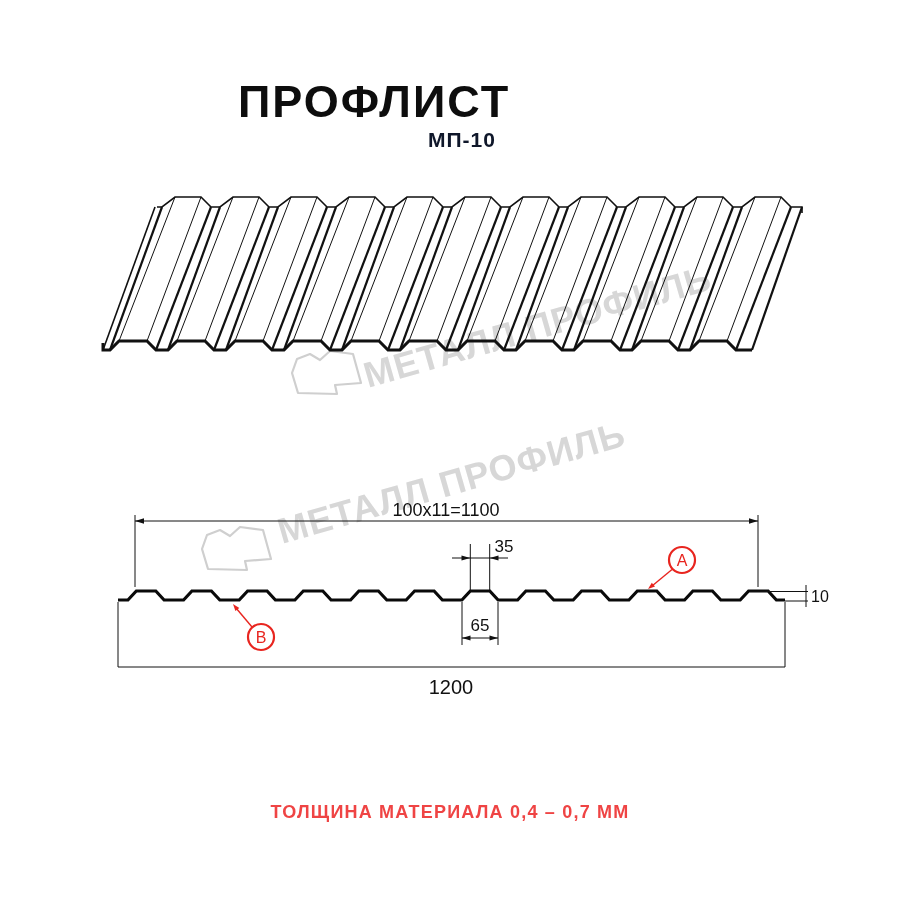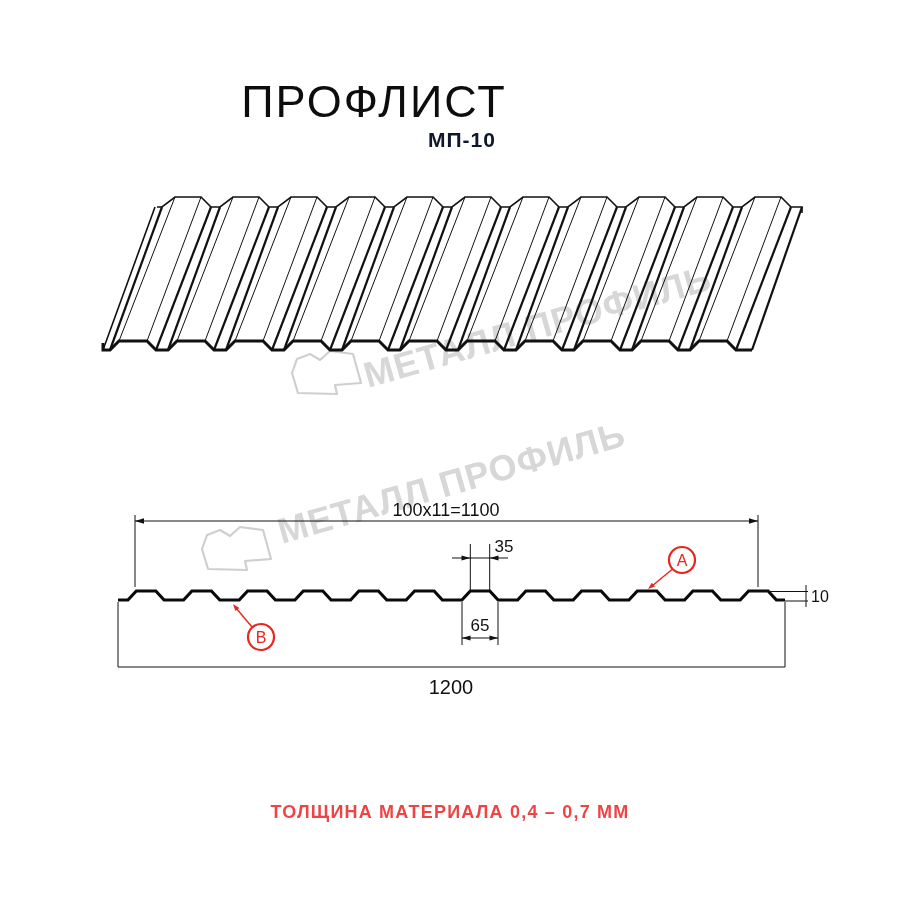--- a/index.html
+++ b/index.html
@@ -2,21 +2,21 @@
 <html><head>
 <meta charset="utf-8">
 <style>
   html,body{margin:0;padding:0;background:#ffffff;}
   .canvas{
     position:relative;width:900px;height:900px;background:#ffffff;overflow:hidden;
     font-family:"Liberation Sans","DejaVu Sans",sans-serif;color:#111;
   }
   .page-title{
     position:absolute;left:0;top:76px;width:748px;text-align:center;
-    font-size:45px;font-weight:400;letter-spacing:2px;color:#0d0d0d;
+    font-size:45px;font-weight:700;letter-spacing:2px;color:#0d0d0d;
   }
   .page-subtitle{
     position:absolute;left:0;top:128px;width:900px;text-align:center;
     font-size:21px;font-weight:600;letter-spacing:1px;color:#0f172a;padding-left:12px;
   }
   .footer-note{
     position:absolute;left:0;top:802px;width:900px;text-align:center;
     font-size:18px;font-weight:600;letter-spacing:1.2px;color:#ef4444;
   }
   svg{position:absolute;overflow:visible;}

